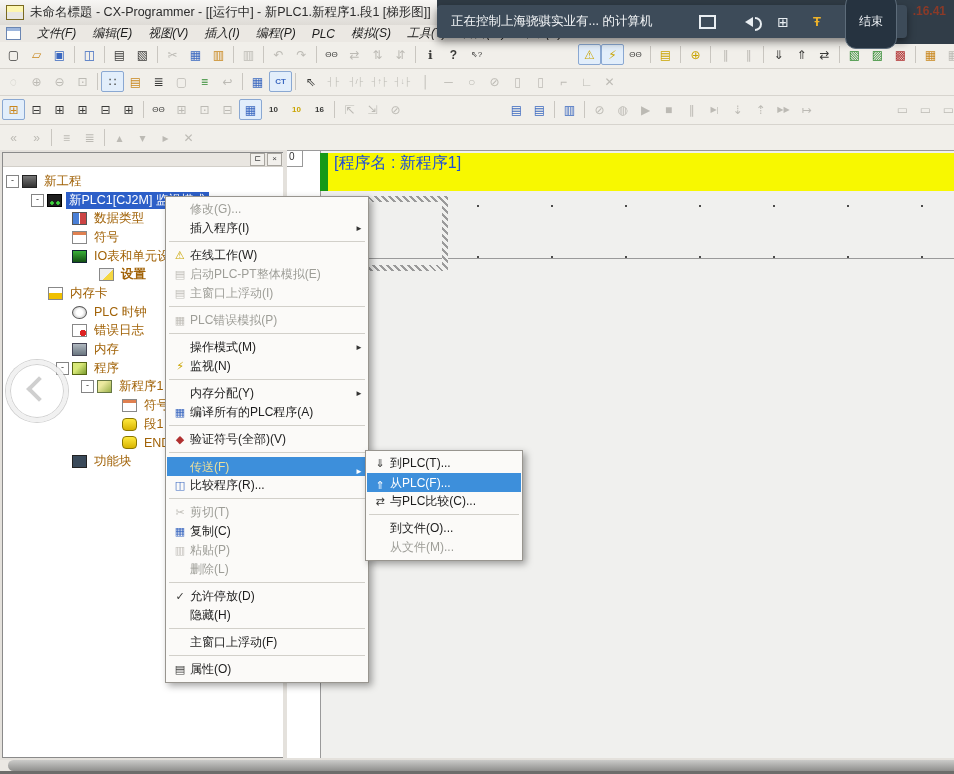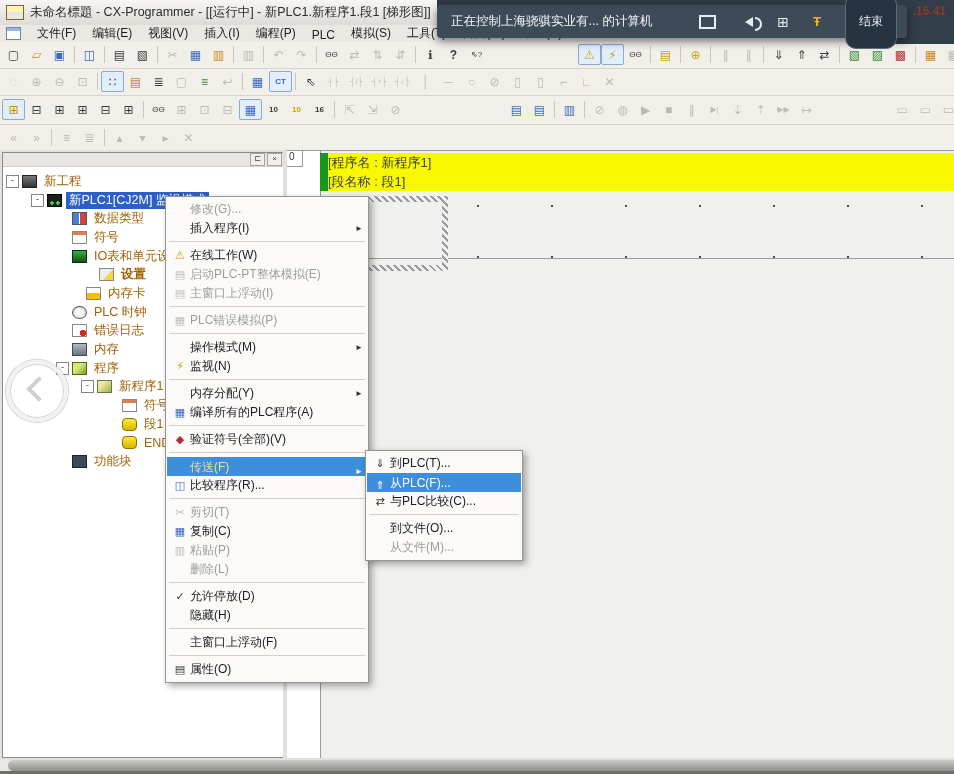--- a/index.html
+++ b/index.html
@@ -10,21 +10,21 @@
     background:linear-gradient(180deg,#f7f6f4,#dedbd6);border-bottom:1px solid #bfbcb6;
     display:flex;align-items:center;padding-left:6px;}
   .app-ic{width:16px;height:13px;background:linear-gradient(180deg,#fdf6b0 45%,#e8e6e2 45%);
     border:1px solid #7a6a20;margin-right:6px;}
   .title-text{font-size:12.5px;color:#2b2b2b;white-space:nowrap;}
   
   .menubar{position:absolute;left:0;top:25px;right:0;height:17px;background:#ebe8e3;
     display:flex;align-items:center;padding-left:4px;border-bottom:1px solid #d8d5cf;}
   .mdi-ic{width:13px;height:11px;border:1px solid #6b86b2;background:#fff;margin:0 8px 0 2px;
     box-shadow:inset 0 3px 0 #9db6dd;}
-  .menu-items{display:flex;align-items:flex-end;}
+  .menu-items{display:flex;align-items:center;font-style:italic;}
   .menu-item{padding:1px 8px;white-space:nowrap;color:#1d1d1d;}
   
   .tb{position:absolute;left:0;right:0;background:#f1efea;border-bottom:1px solid #d7d4ce;}
   .tb-inner{position:absolute;top:2px;display:flex;align-items:center;}
   .tbi{width:21px;height:19px;display:flex;align-items:center;justify-content:center;
     border:1px solid transparent;border-radius:2px;--gc:#4c4c48;}
   .tbg{font-size:12px;line-height:1;color:var(--gc);white-space:nowrap;}
   .tbi.sm .tbg{font-size:8px;}
   .tbi.bold .tbg{font-weight:bold;}
   .tbi.disabled{--gc:#bcbab4;}
@@ -66,21 +66,21 @@
   .i-fb{background:#3a4a5a;border-color:#222;}
   
   .splitter{position:absolute;left:283px;top:152px;width:4px;bottom:16px;background:#e4e1dc;}
   
   .ladder{position:absolute;left:287px;top:150px;right:0;bottom:16px;background:#f0f0ee;border-top:1px solid #9a9a9a;}
   .lad-margin{position:absolute;left:0;top:0;bottom:0;width:33px;background:#fff;border-right:1px solid #9a9a9a;}
   .rung-num{width:13px;height:15px;border-right:1px solid #999;border-bottom:1px solid #999;
     font-size:10px;padding-left:2px;color:#333;}
   .lad-green{position:absolute;left:33px;top:2px;width:8px;height:38px;background:#179917;}
   .lad-comments{position:absolute;left:41px;top:2px;right:0;height:38px;background:#f8f800;}
-  .lad-row{height:19px;line-height:19px;font-size:13px;color:#404040;white-space:nowrap;}
+  .lad-row{height:19px;line-height:19px;padding-left:6px;font-size:16px;color:#1d4ed8;white-space:nowrap;}
   .rung-line{position:absolute;left:33px;top:107px;right:0;height:1px;background:#9a9a9a;}
   .cursor-hatch{position:absolute;left:41px;top:45px;width:108px;height:63px;
     border:6px solid transparent;
     border-image:repeating-linear-gradient(45deg,#9a9a9a 0 2px,#f0f0ee 2px 5px) 6;}
   .dot{position:absolute;width:2px;height:2px;background:#4a4a4a;}
   
   .cmenu{position:absolute;left:165px;top:196px;width:200px;background:#fbfaf8;
     border:1px solid #98958f;box-shadow:3px 3px 7px rgba(0,0,0,.35);padding:3px 1px;z-index:30;}
   .smenu{position:absolute;left:365px;top:450px;width:154px;background:#fbfaf8;
     border:1px solid #98958f;box-shadow:3px 3px 7px rgba(0,0,0,.35);padding:3px 1px;z-index:31;}
@@ -544,21 +544,21 @@
           <span class="ti-ic i-io"></span>
           <span class="ti-label">IO表和单元设置</span>
         </div>
 
         <div class="ti" style="padding-left: 80px; font-weight: bold;">
           <span class="ti-exp" style="visibility: hidden;"></span>
           <span class="ti-ic i-settings"></span>
           <span class="ti-label">设置</span>
         </div>
 
-        <div class="ti" style="padding-left: 67px;">
+        <div class="ti" style="padding-left: 29px;">
           <span class="ti-exp" style="visibility: hidden;"></span>
           <span class="ti-ic i-memcard"></span>
           <span class="ti-label">内存卡</span>
         </div>
 
         <div class="ti" style="padding-left: 53px;">
           <span class="ti-exp" style="visibility: hidden;"></span>
           <span class="ti-ic i-clock"></span>
           <span class="ti-label">PLC 时钟</span>
         </div>
@@ -615,21 +615,20 @@
 
   <div class="splitter"></div>
 
   <div class="ladder">
     <div class="lad-margin">
       <div class="rung-num">0</div>
     </div>
     <div class="lad-green"></div>
     <div class="lad-comments">
       <div class="lad-row">[程序名 : 新程序1]</div>
-      <div class="lad-row">[段名称 : 段1]</div>
     </div>
     <div class="rung-line"></div>
     <div class="cursor-hatch"></div>
     <div>
         <span class="dot" style="left: 190px; top: 54px;"></span>
         <span class="dot" style="left: 264px; top: 54px;"></span>
         <span class="dot" style="left: 338px; top: 54px;"></span>
         <span class="dot" style="left: 412px; top: 54px;"></span>
         <span class="dot" style="left: 486px; top: 54px;"></span>
         <span class="dot" style="left: 560px; top: 54px;"></span>

